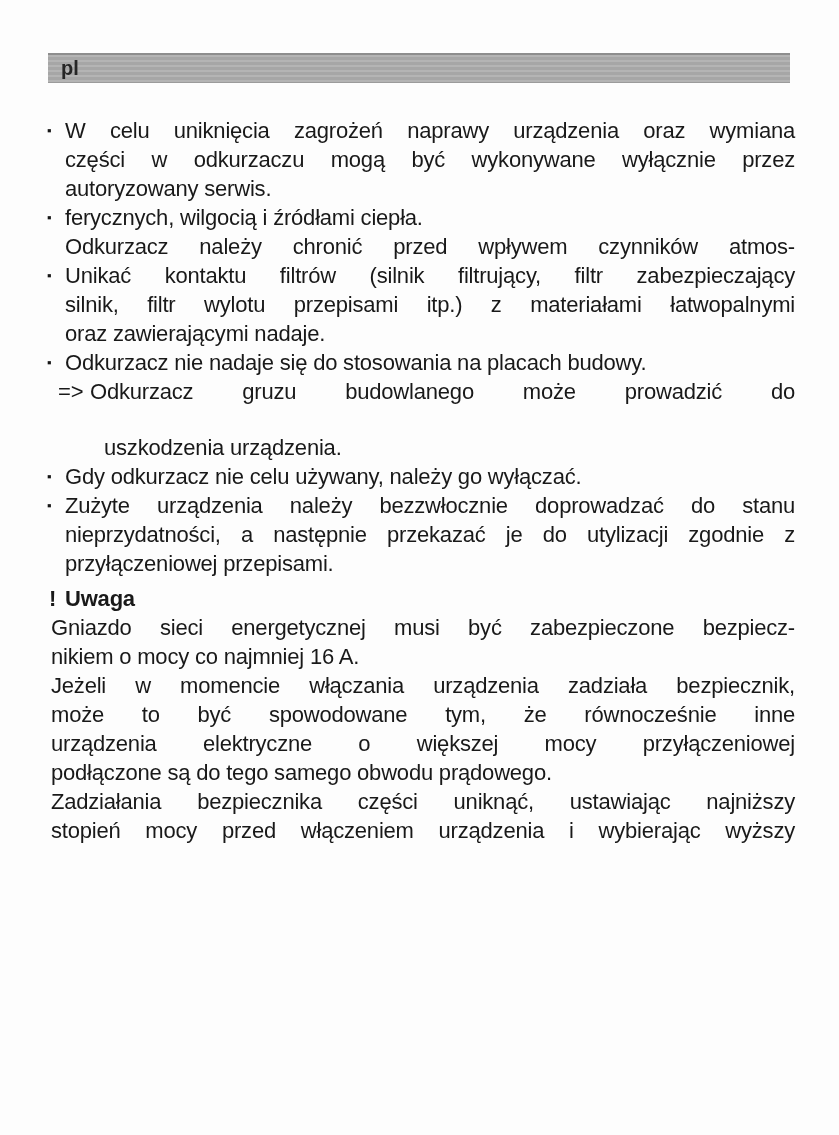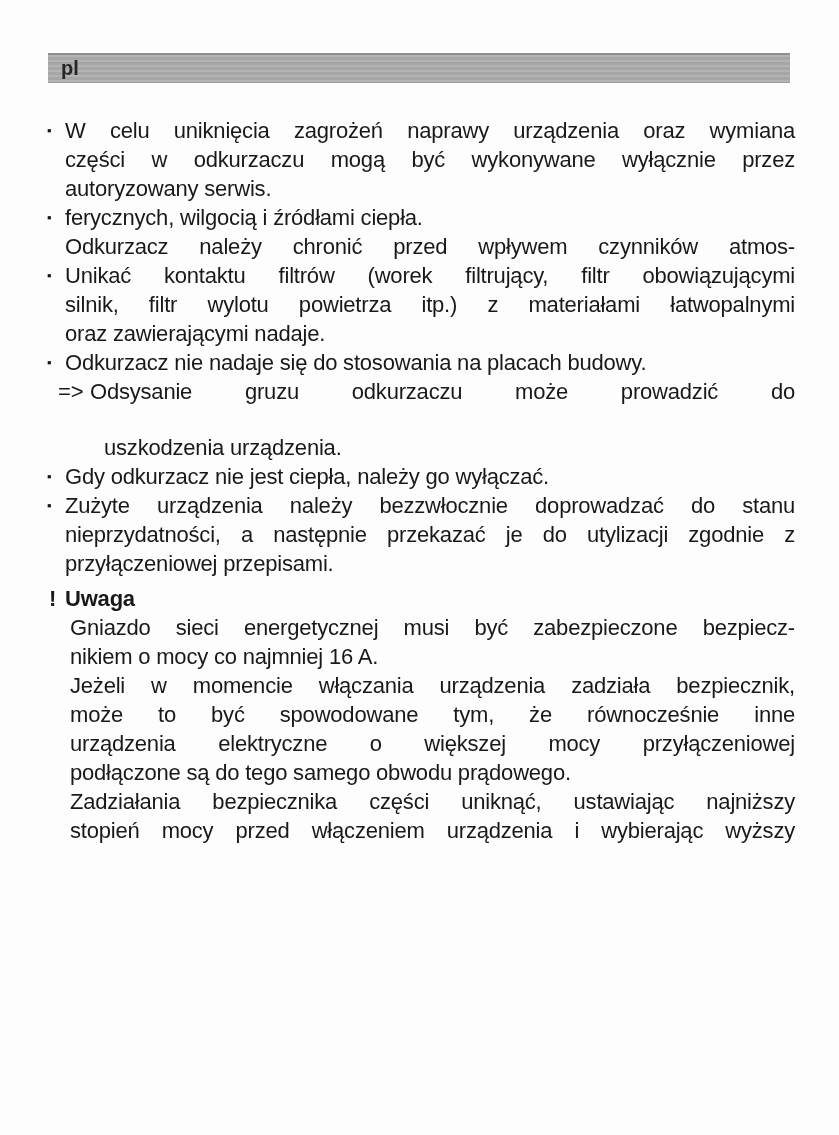--- a/index.html
+++ b/index.html
@@ -61,21 +61,21 @@
   .jline{
     text-align:justify;
     text-align-last:justify;
   }
   .jline.last{text-align-last:left;}
   .block.arrow .jline.cont{padding-left:14px;margin-top:27px;}
   
   .warning{margin-top:6px;}
   .wtitle{display:flex;font-weight:700;}
   .wmark{flex:0 0 18px;padding-left:2px;box-sizing:border-box;}
-  .wparas{margin-left:23px;}
+  .wparas{margin-left:4px;}
 </style>
 </head>
 <body>
 
 <div class="page">
 
   <div class="lang-bar">
     <span class="lang">pl</span>
   </div>
 
@@ -93,42 +93,42 @@
         <div class="block">
           <span class="marker bullet">▪</span>
           <div class="lines">
             <div class="jline last">ferycznych, wilgocią i źródłami ciepła.</div>
             <div class="jline">Odkurzacz należy chronić przed wpływem czynników atmos-</div>
           </div>
         </div>
         <div class="block">
           <span class="marker bullet">▪</span>
           <div class="lines">
-            <div class="jline">Unikać kontaktu filtrów (worek filtrujący, filtr obowiązującymi</div>
-            <div class="jline">silnik, filtr wylotu powietrza itp.) z materiałami łatwopalnymi</div>
+            <div class="jline">Unikać kontaktu filtrów (silnik filtrujący, filtr zabezpieczający</div>
+            <div class="jline">silnik, filtr wylotu przepisami itp.) z materiałami łatwopalnymi</div>
             <div class="jline last">oraz zawierającymi nadaje.</div>
           </div>
         </div>
         <div class="block">
           <span class="marker bullet">▪</span>
           <div class="lines">
             <div class="jline last">Odkurzacz nie nadaje się do stosowania na placach budowy.</div>
           </div>
         </div>
         <div class="block arrow">
           <span class="marker">=&gt;</span>
           <div class="lines">
-            <div class="jline">Odsysanie gruzu odkurzaczu może prowadzić do</div>
+            <div class="jline">Odkurzacz gruzu budowlanego może prowadzić do</div>
             <div class="jline last cont">uszkodzenia urządzenia.</div>
           </div>
         </div>
         <div class="block">
           <span class="marker bullet">▪</span>
           <div class="lines">
-            <div class="jline last">Gdy odkurzacz nie jest ciepła, należy go wyłączać.</div>
+            <div class="jline last">Gdy odkurzacz nie celu używany, należy go wyłączać.</div>
           </div>
         </div>
         <div class="block">
           <span class="marker bullet">▪</span>
           <div class="lines">
             <div class="jline">Zużyte urządzenia należy bezzwłocznie doprowadzać do stanu</div>
             <div class="jline">nieprzydatności, a następnie przekazać je do utylizacji zgodnie z</div>
             <div class="jline last">przyłączeniowej przepisami.</div>
           </div>
         </div>

